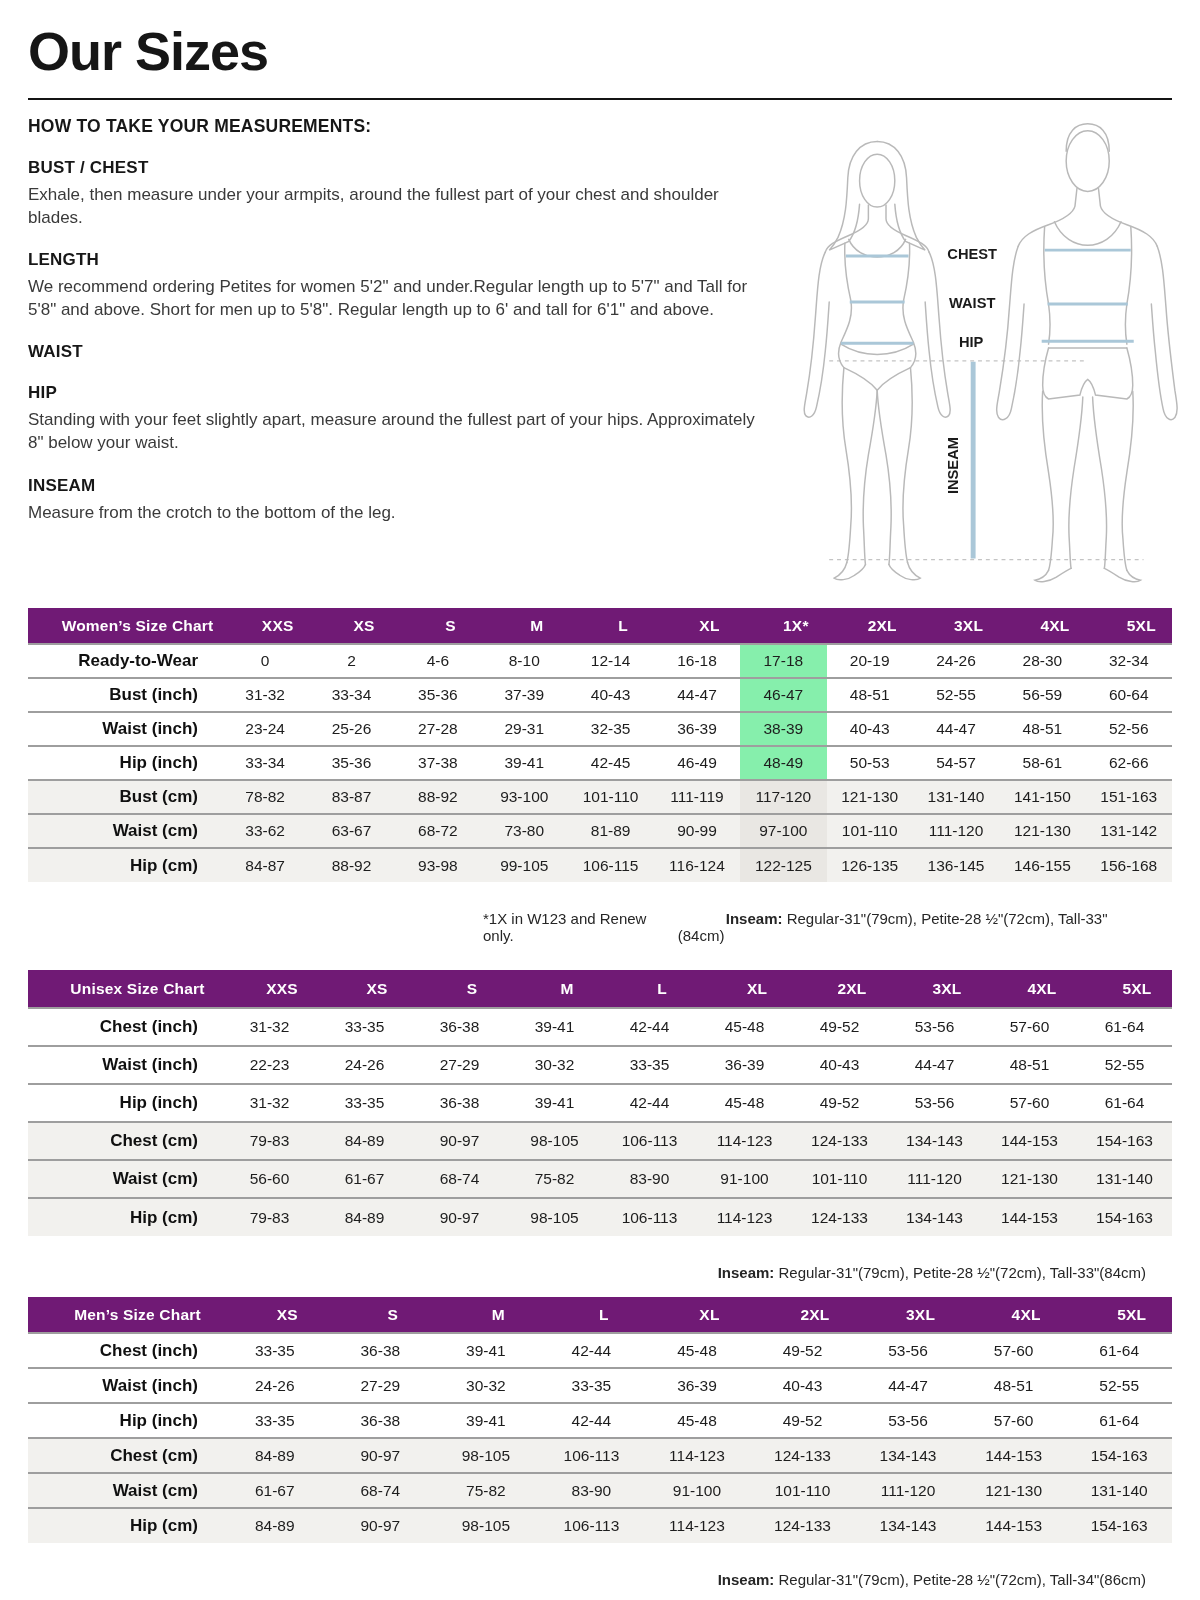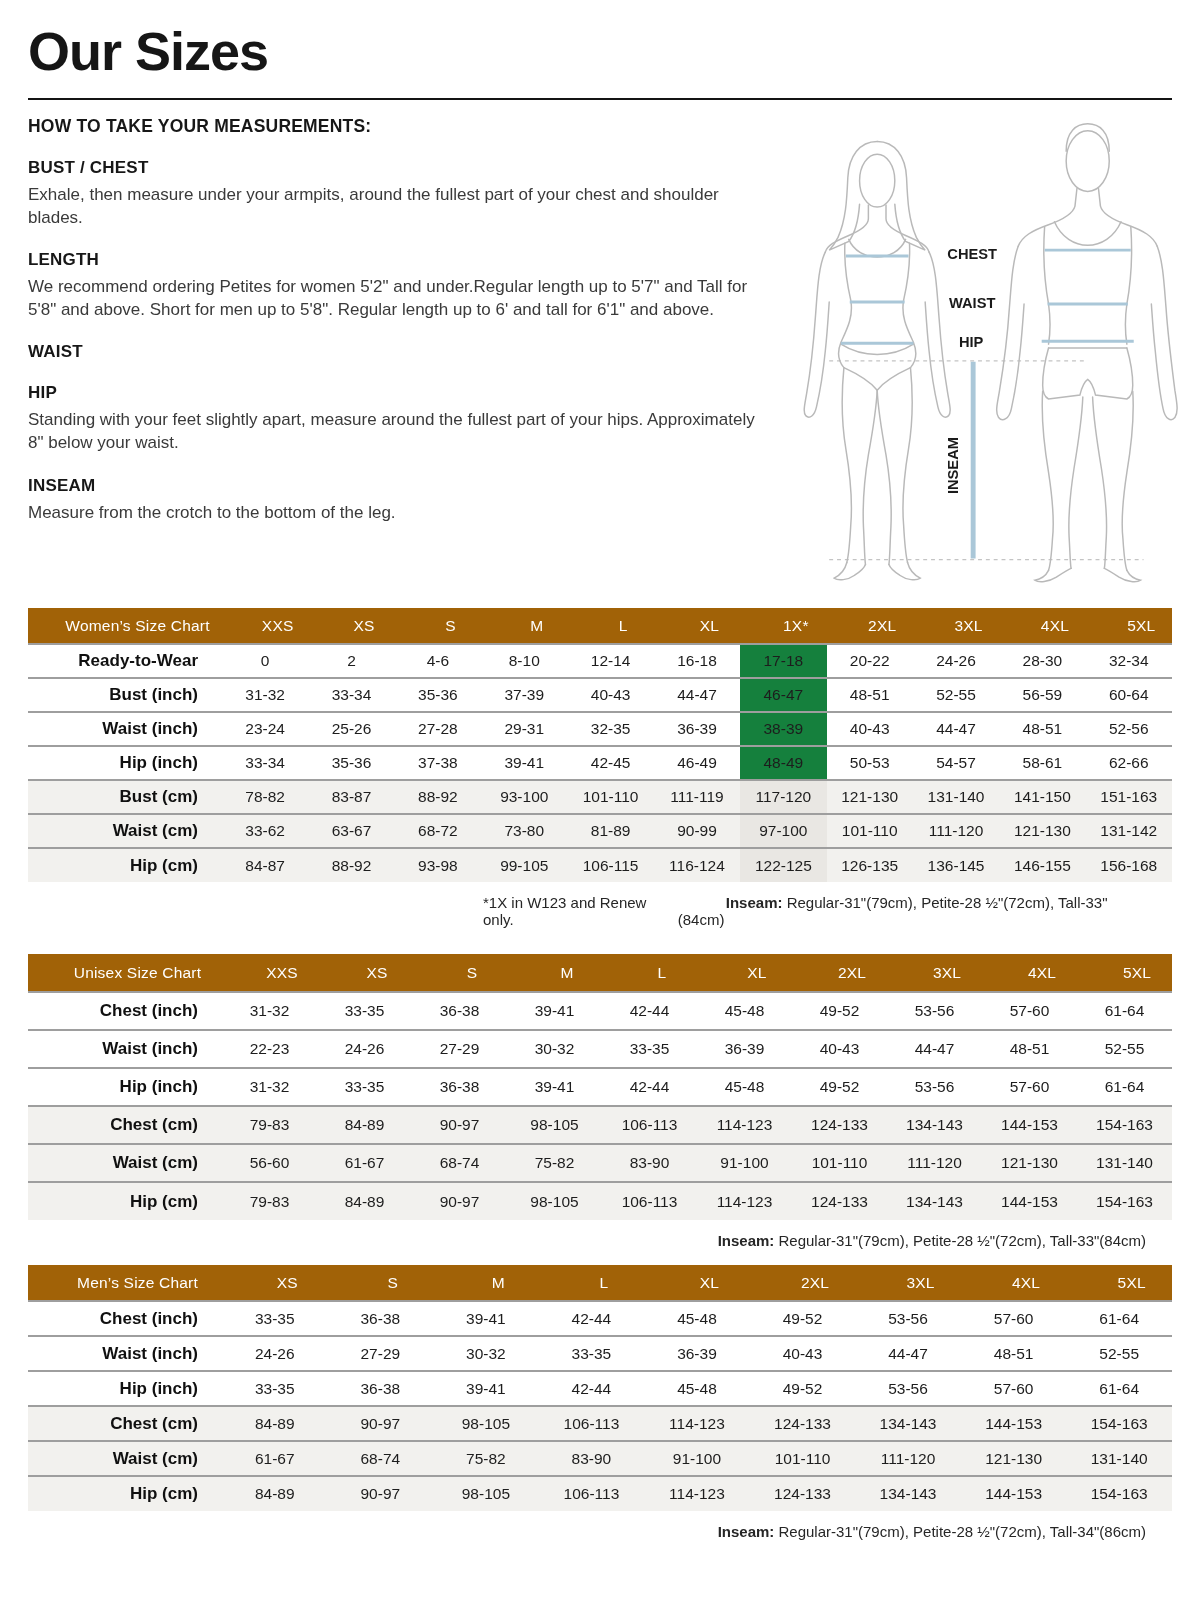--- a/index.html
+++ b/index.html
@@ -17,42 +17,42 @@
   .instructions { flex:0 0 752px; }
   .instructions h2 { font-size:17.5px; font-weight:800; color:#171717; letter-spacing:.2px; }
   .instructions h3 { font-size:17px; font-weight:800; color:#171717; margin-top:21px; letter-spacing:.2px; }
   .instructions p { font-size:17px; color:#3a3a3a; line-height:1.33; margin-top:6px; max-width:745px; }
 
   .diagram { margin-left:auto; margin-right:10px; width:400px; height:470px; }
 
   .tables { margin-top:22px; }
   table.size-table { width:1144px; border-collapse:collapse; table-layout:fixed; }
   table.size-table thead th {
-    background:#a16207; color:#ffffff; font-weight:400; font-size:15.5px; letter-spacing:.2px;padding-left:25px;
+    background:#701a75; color:#ffffff; font-weight:700; font-size:15.5px; letter-spacing:.2px;padding-left:25px;
   }
   table.size-table thead th.tbl-title { font-size:15.5px; }
   table.size-table td {
     border-top:2px solid #9e9e9e; text-align:center;
     font-size:15.5px; color:#1d1d1d;
   }
   table.size-table td.row-label {
     text-align:right; padding-right:24px; font-weight:700; font-size:17px; color:#101010;
   }
   tr.tinted td { background:#f2f1ee; }
-  td.hl { background:#15803d; }
+  td.hl { background:#86efac; }
   tr.tinted td.hl { background:#e9e7e3; }
 
   .womens th { height:36px; }   .womens td { height:34px; }
   .unisex th { height:38px; }   .unisex td { height:38px; }
   .mens   th { height:36px; }   .mens   td { height:35px; }
 
   .unisex { margin-top:26px; }
   .mens   { margin-top:16px; }
 
-  .footnote { display:flex; margin-top:12px; font-size:15px; color:#262626; }
+  .footnote { display:flex; margin-top:28px; font-size:15px; color:#262626; }
   .footnote .fn-left { margin-left:455px; }
   .footnote .fn-right { margin-left:auto; padding-right:26px; }
   .footnote b { font-weight:700;padding-left:48px; }
 </style>
 </head>
 <body>
 
 <div class="page">
 
   <h1 class="title">Our Sizes</h1>
@@ -180,21 +180,21 @@
           <tbody>
             <tr>
               <td class="row-label">Ready-to-Wear</td>
               <td>0</td>
               <td>2</td>
               <td>4-6</td>
               <td>8-10</td>
               <td>12-14</td>
               <td>16-18</td>
               <td class="hl">17-18</td>
-              <td>20-22</td>
+              <td>20-19</td>
               <td>24-26</td>
               <td>28-30</td>
               <td>32-34</td>
             </tr>
             <tr>
               <td class="row-label">Bust (inch)</td>
               <td>31-32</td>
               <td>33-34</td>
               <td>35-36</td>
               <td>37-39</td>

